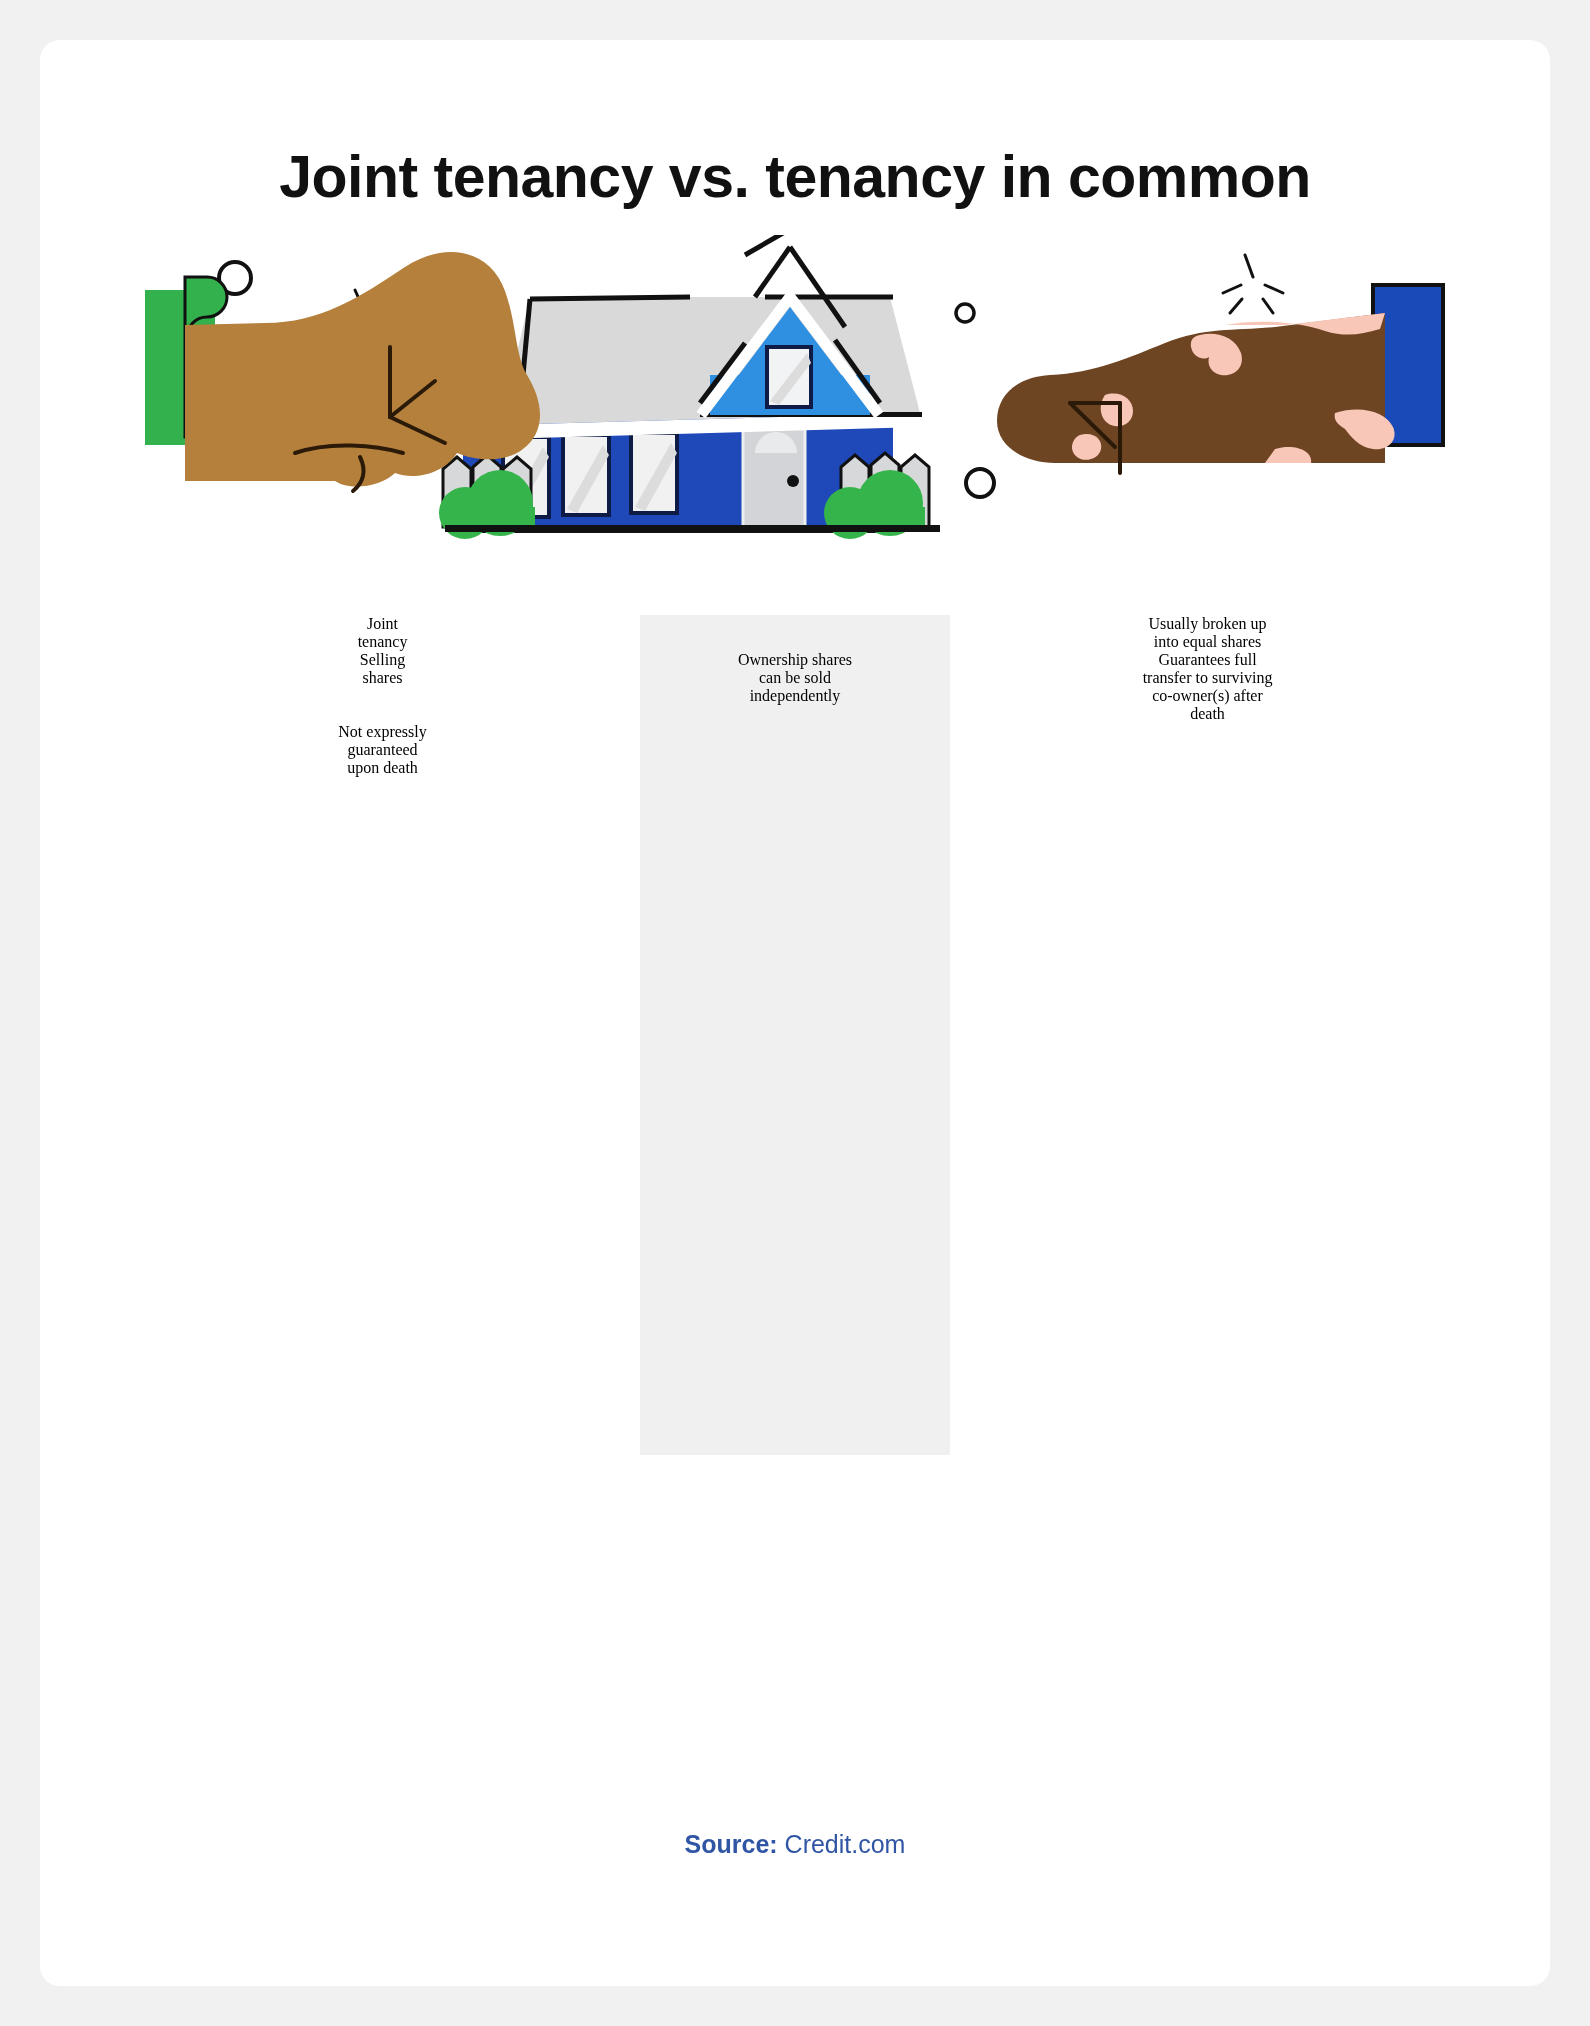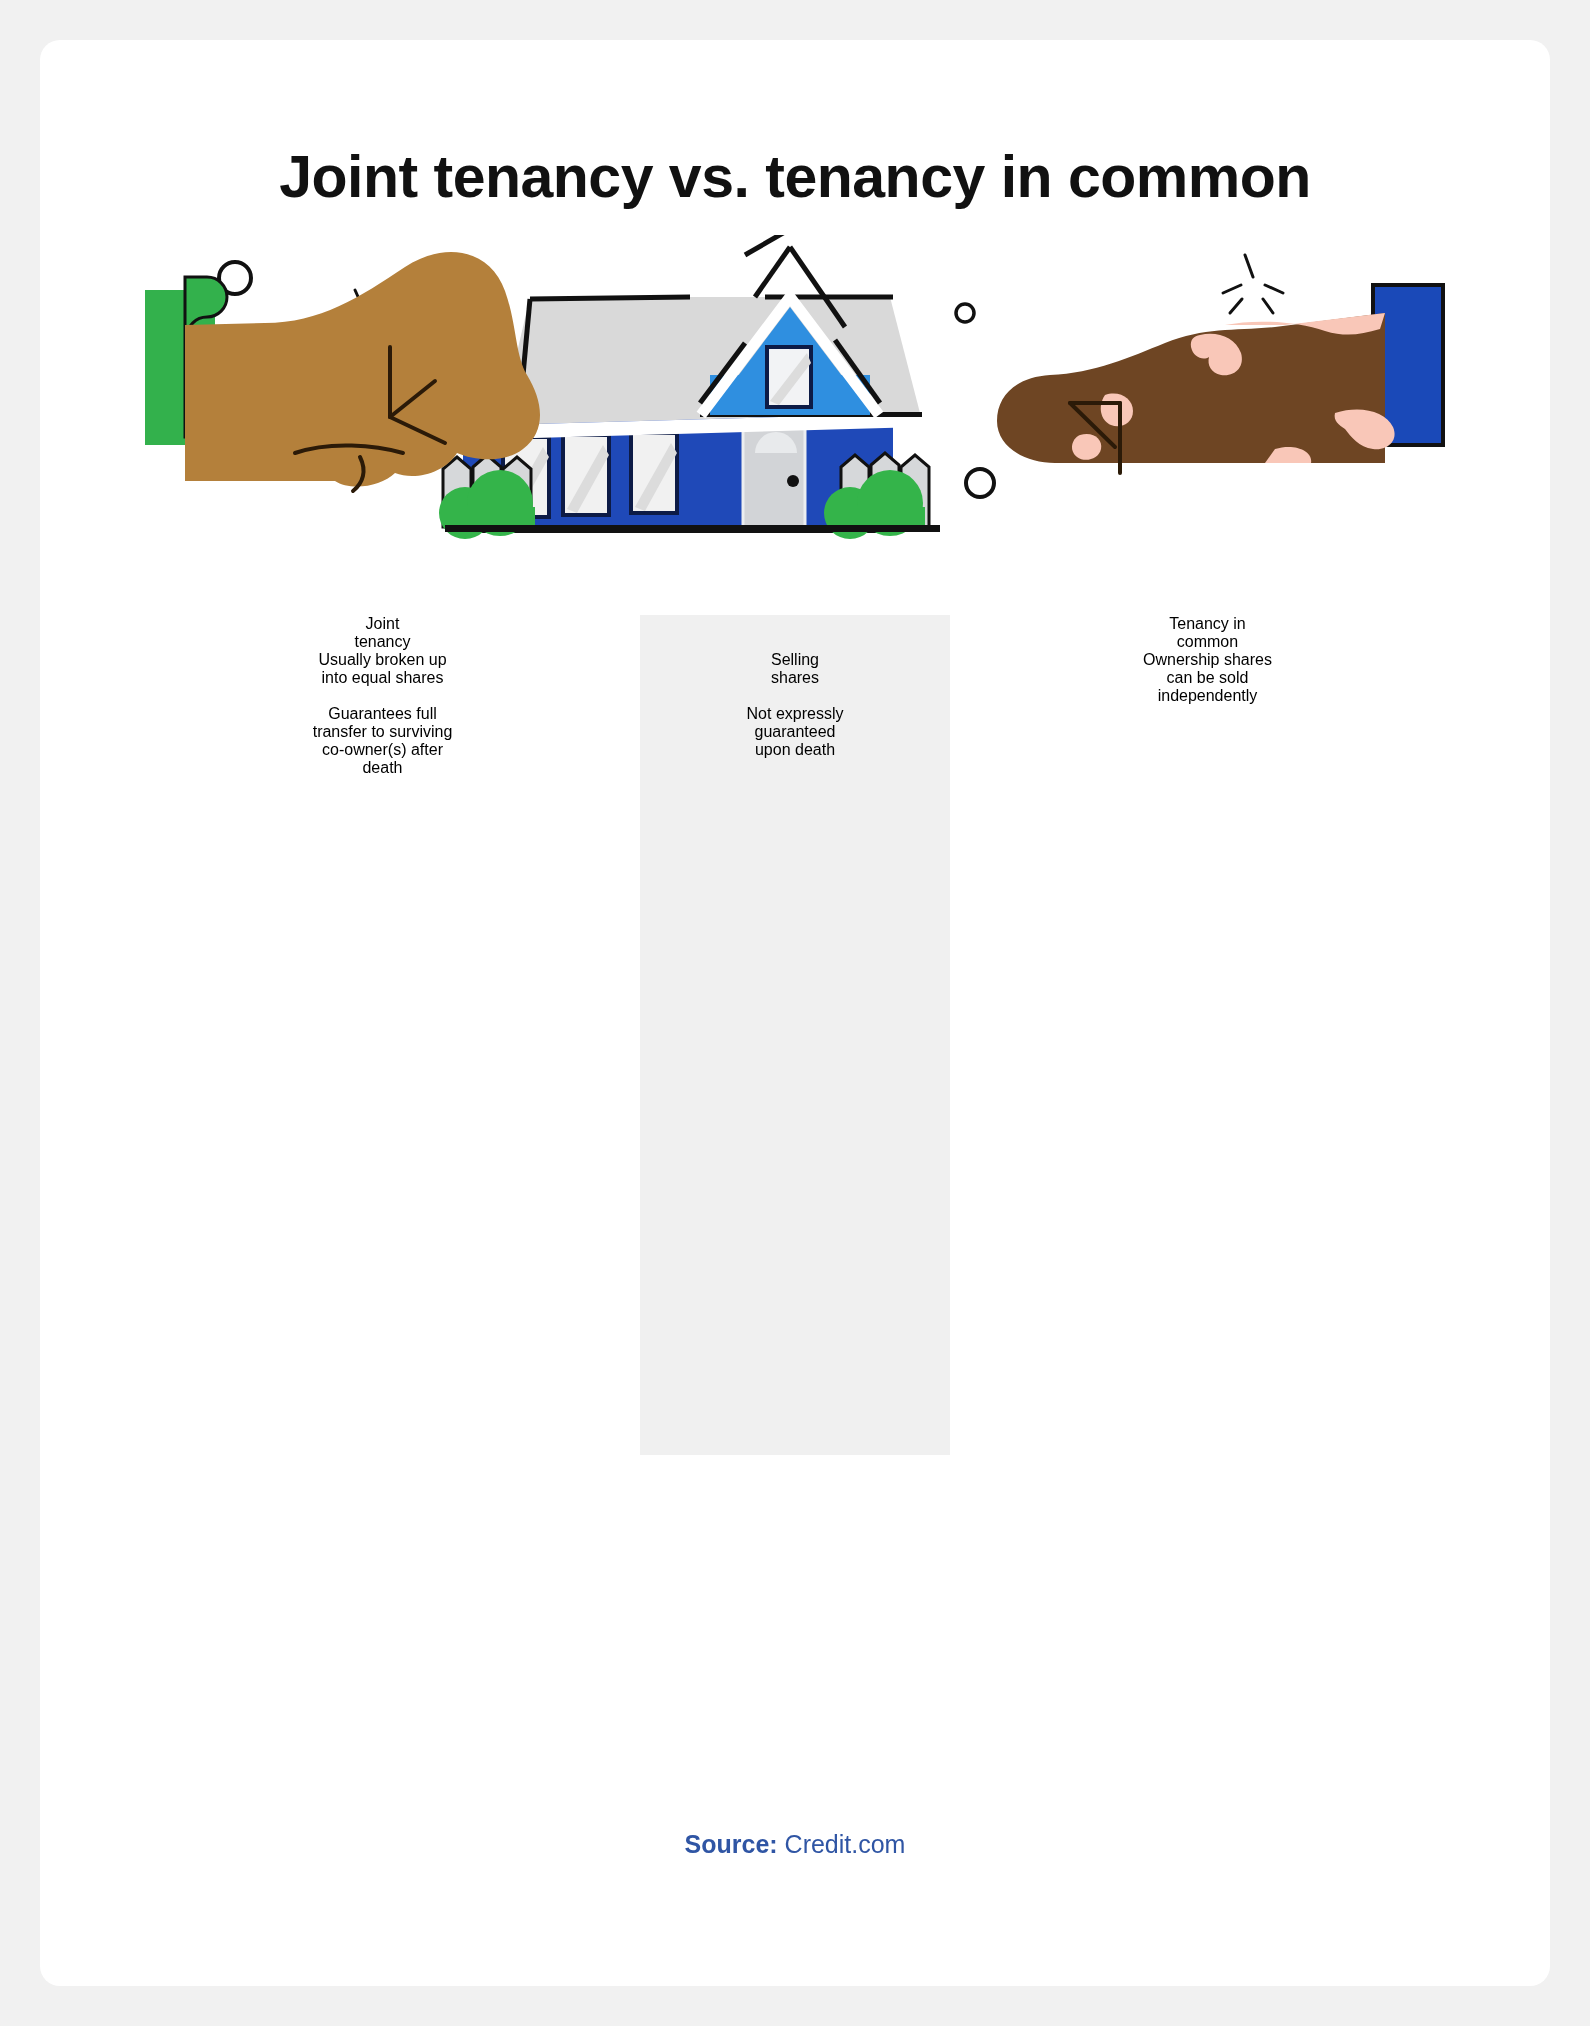--- a/index.html
+++ b/index.html
@@ -64,20 +64,21 @@
     width: 310px;
     height: 840px;
     background: #f0f0f0;
   }
   .grid {
     position: relative;
     display: grid;
     grid-template-columns: 1fr 310px 1fr;
     width: 1340px;
     margin: 0 auto;
+    font-family: Liberation Serif, serif;
   }
   .cell {
     padding: 0 22px;
     text-align: center;
     box-sizing: border-box;
   }
 
   .cell span { display: block; }
 
   
@@ -264,24 +265,20 @@
     <div class="center-band"></div>
     <div class="grid">
 
       <div class="head-row cell">
         <span>Joint</span>
         <span>tenancy</span>
       </div>
       <div class="head-row cell mid">
         <span></span>
       </div>
-      <div class="head-row cell">
-        <span>Tenancy in</span>
-        <span>common</span>
-      </div>
 
       <div class="body-row r1 cell">
         <span>Usually broken up</span>
         <span>into equal shares</span>
       </div>
 
       <div class="body-row r2 cell mid">
         <span>Selling</span>
         <span>shares</span>
       </div>

